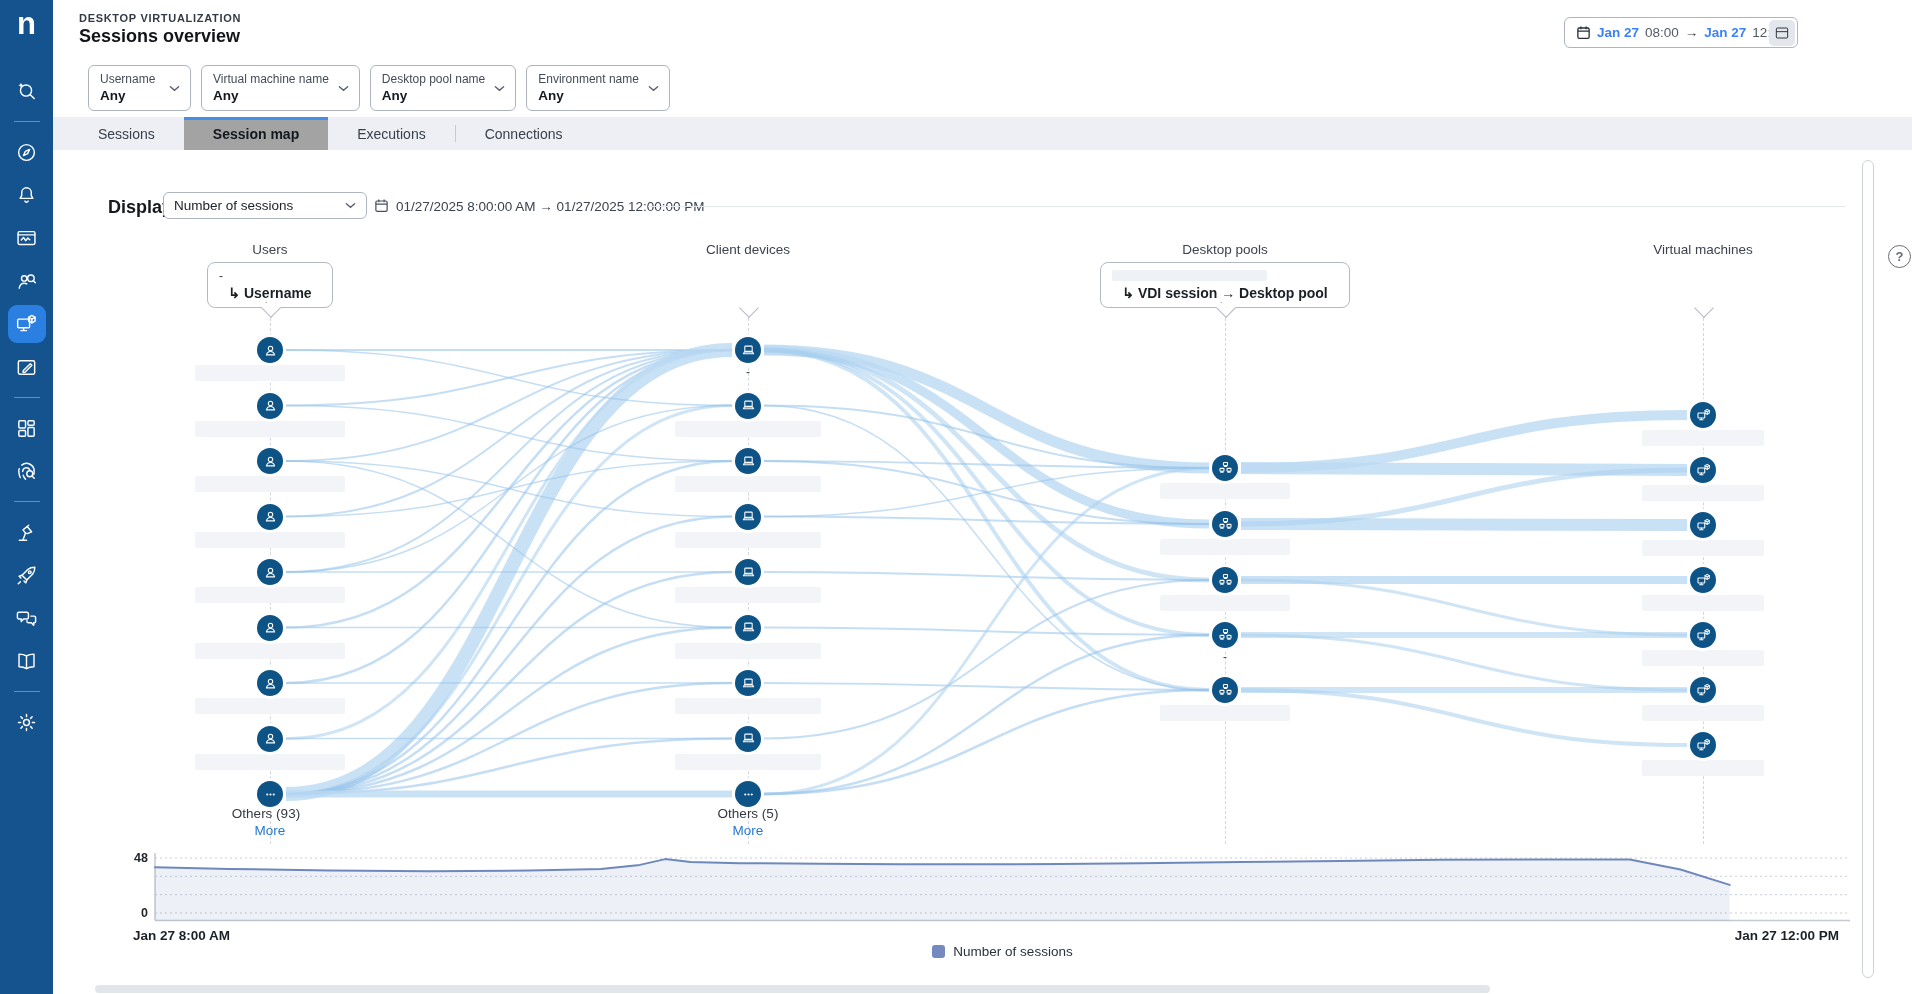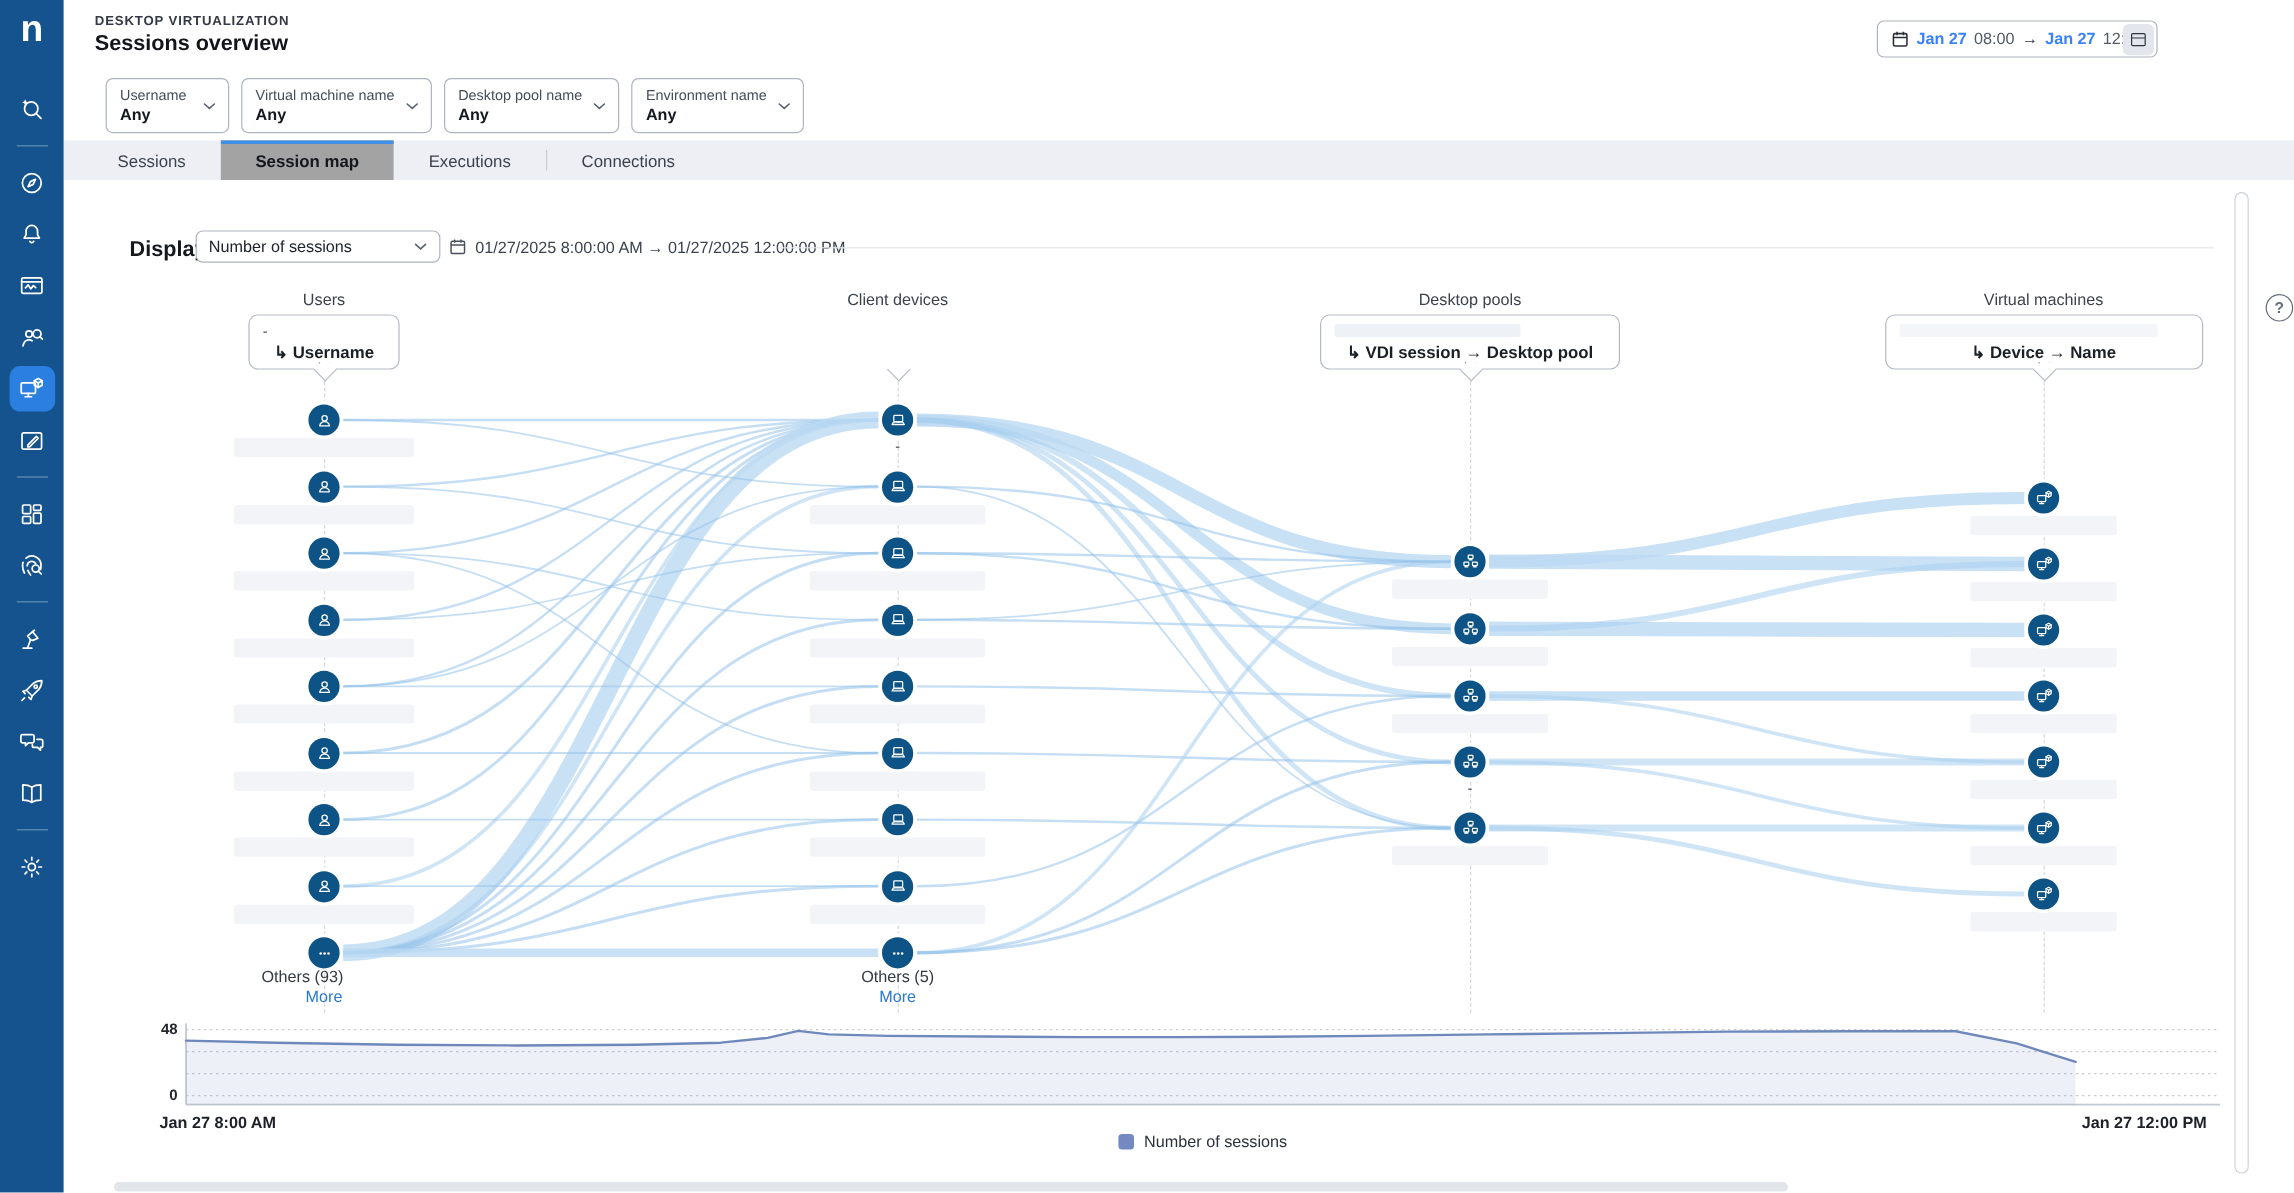--- a/index.html
+++ b/index.html
@@ -400,21 +400,21 @@
         </svg>
       </div>
       <div class="skel" style="left: 195px; top: 753.5px; width: 150px;"></div>
       <div class="node" style="left: 257px; top: 781px;">
         <svg viewBox="0 0 24 24">
           <circle cx="7.4" cy="12" r="1.5" fill="#fff" stroke="none"></circle>
           <circle cx="12" cy="12" r="1.5" fill="#fff" stroke="none"></circle>
           <circle cx="16.6" cy="12" r="1.5" fill="#fff" stroke="none"></circle>
         </svg>
       </div>
-      <div class="others-label" style="left: 167px; top: 806px;">Others (93)</div>
+      <div class="others-label" style="left: 181px; top: 806px;">Others (93)</div>
       <div class="more-link" style="left: 185px; top: 823px;">More</div>
       <div class="col-title" style="left: 628px; top: 242px;">Client devices</div>
       <div class="col-pointer" style="left: 741.5px; top: 301px;"></div>
       <div class="col-dash" style="left: 747.5px; top: 318px; height: 526px;"></div>
       <div class="node" style="left: 735px; top: 337px;">
         <svg viewBox="0 0 24 24">
           <rect x="6.8" y="5.8" width="10.4" height="7.4" rx="1"></rect>
           <path d="M4.8 16.6h14.4L17.6 13.9H6.4z"></path>
         </svg>
       </div>
@@ -540,31 +540,20 @@
           <rect x="9.2" y="3.6" width="5.6" height="4.2" rx="0.8"></rect>
           <path d="M12 7.8v1.2M10.3 9.2h3.4"></path>
           <rect x="4.2" y="11.8" width="5.6" height="4.2" rx="0.8"></rect>
           <path d="M7 16v1.2M5.3 17.4h3.4"></path>
           <rect x="14.2" y="11.8" width="5.6" height="4.2" rx="0.8"></rect>
           <path d="M17 16v1.2M15.3 17.4h3.4"></path>
         </svg>
       </div>
       <div class="skel" style="left: 1160px; top: 705px; width: 130px;"></div>
       <div class="col-title" style="left: 1583px; top: 242px;">Virtual machines</div>
-      <div class="col-box" style="left: 1570.5px; top: 262px; width: 265px;">
-        <div class="l1">
-          <div class="strip" style="width:215px;background:#f3f5f9;"></div>
-        </div>
-        <div class="l2">
-          <span>↳ Device → Name</span>
-          <svg class="chev" viewBox="0 0 12 7">
-            <path d="M1.5 1.5 6 5.5l4.5-4"></path>
-          </svg>
-        </div>
-      </div>
       <div class="col-pointer" style="left: 1696.5px; top: 301px;"></div>
       <div class="col-dash" style="left: 1702.5px; top: 318px; height: 526px;"></div>
       <div class="node" style="left: 1690px; top: 402px;">
         <svg viewBox="0 0 24 24">
           <rect x="4.2" y="8.4" width="9.6" height="7.2" rx="1"></rect>
           <path d="M9 15.6v2M6.6 17.9h4.8"></path>
           <path d="M17.2 3.4l3 1.7v3.5l-3 1.7-3-1.7V5.1z"></path>
           <path d="M14.2 5.1l3 1.7 3-1.7M17.2 6.8v3.5"></path>
         </svg>
       </div>

